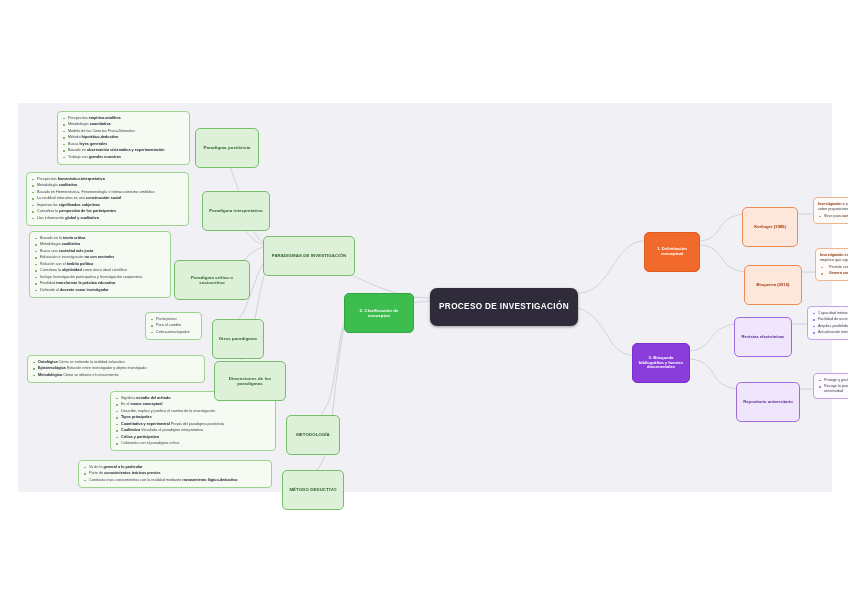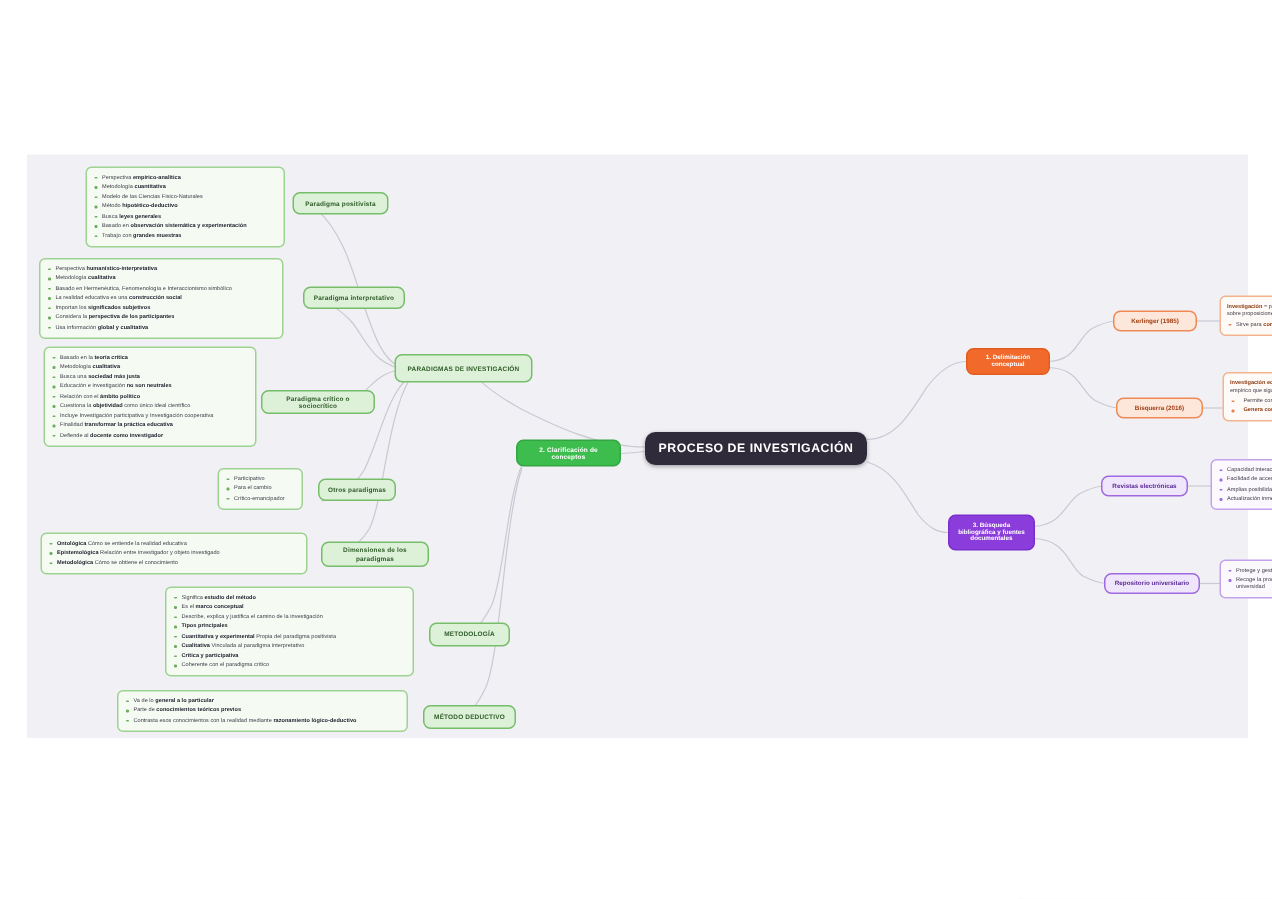--- a/index.html
+++ b/index.html
@@ -19,21 +19,21 @@
   #edges { position: absolute; left: 0; top: 0; width: 814px; height: 389px; }
 
   .node {
     position: absolute;
     border-radius: 5px;
     display: flex;
     align-items: center;
     justify-content: center;
     text-align: center;
     line-height: 1.18;
-    padding: 3px 5px;
+    padding: 19px 5px;
     z-index: 3;
   }
   .node span { display: block; }
 
   
   .n-center {
     background: #2f2b3a;
     color: #ffffff;
     font-size: 8.2px;
     font-weight: bold;

